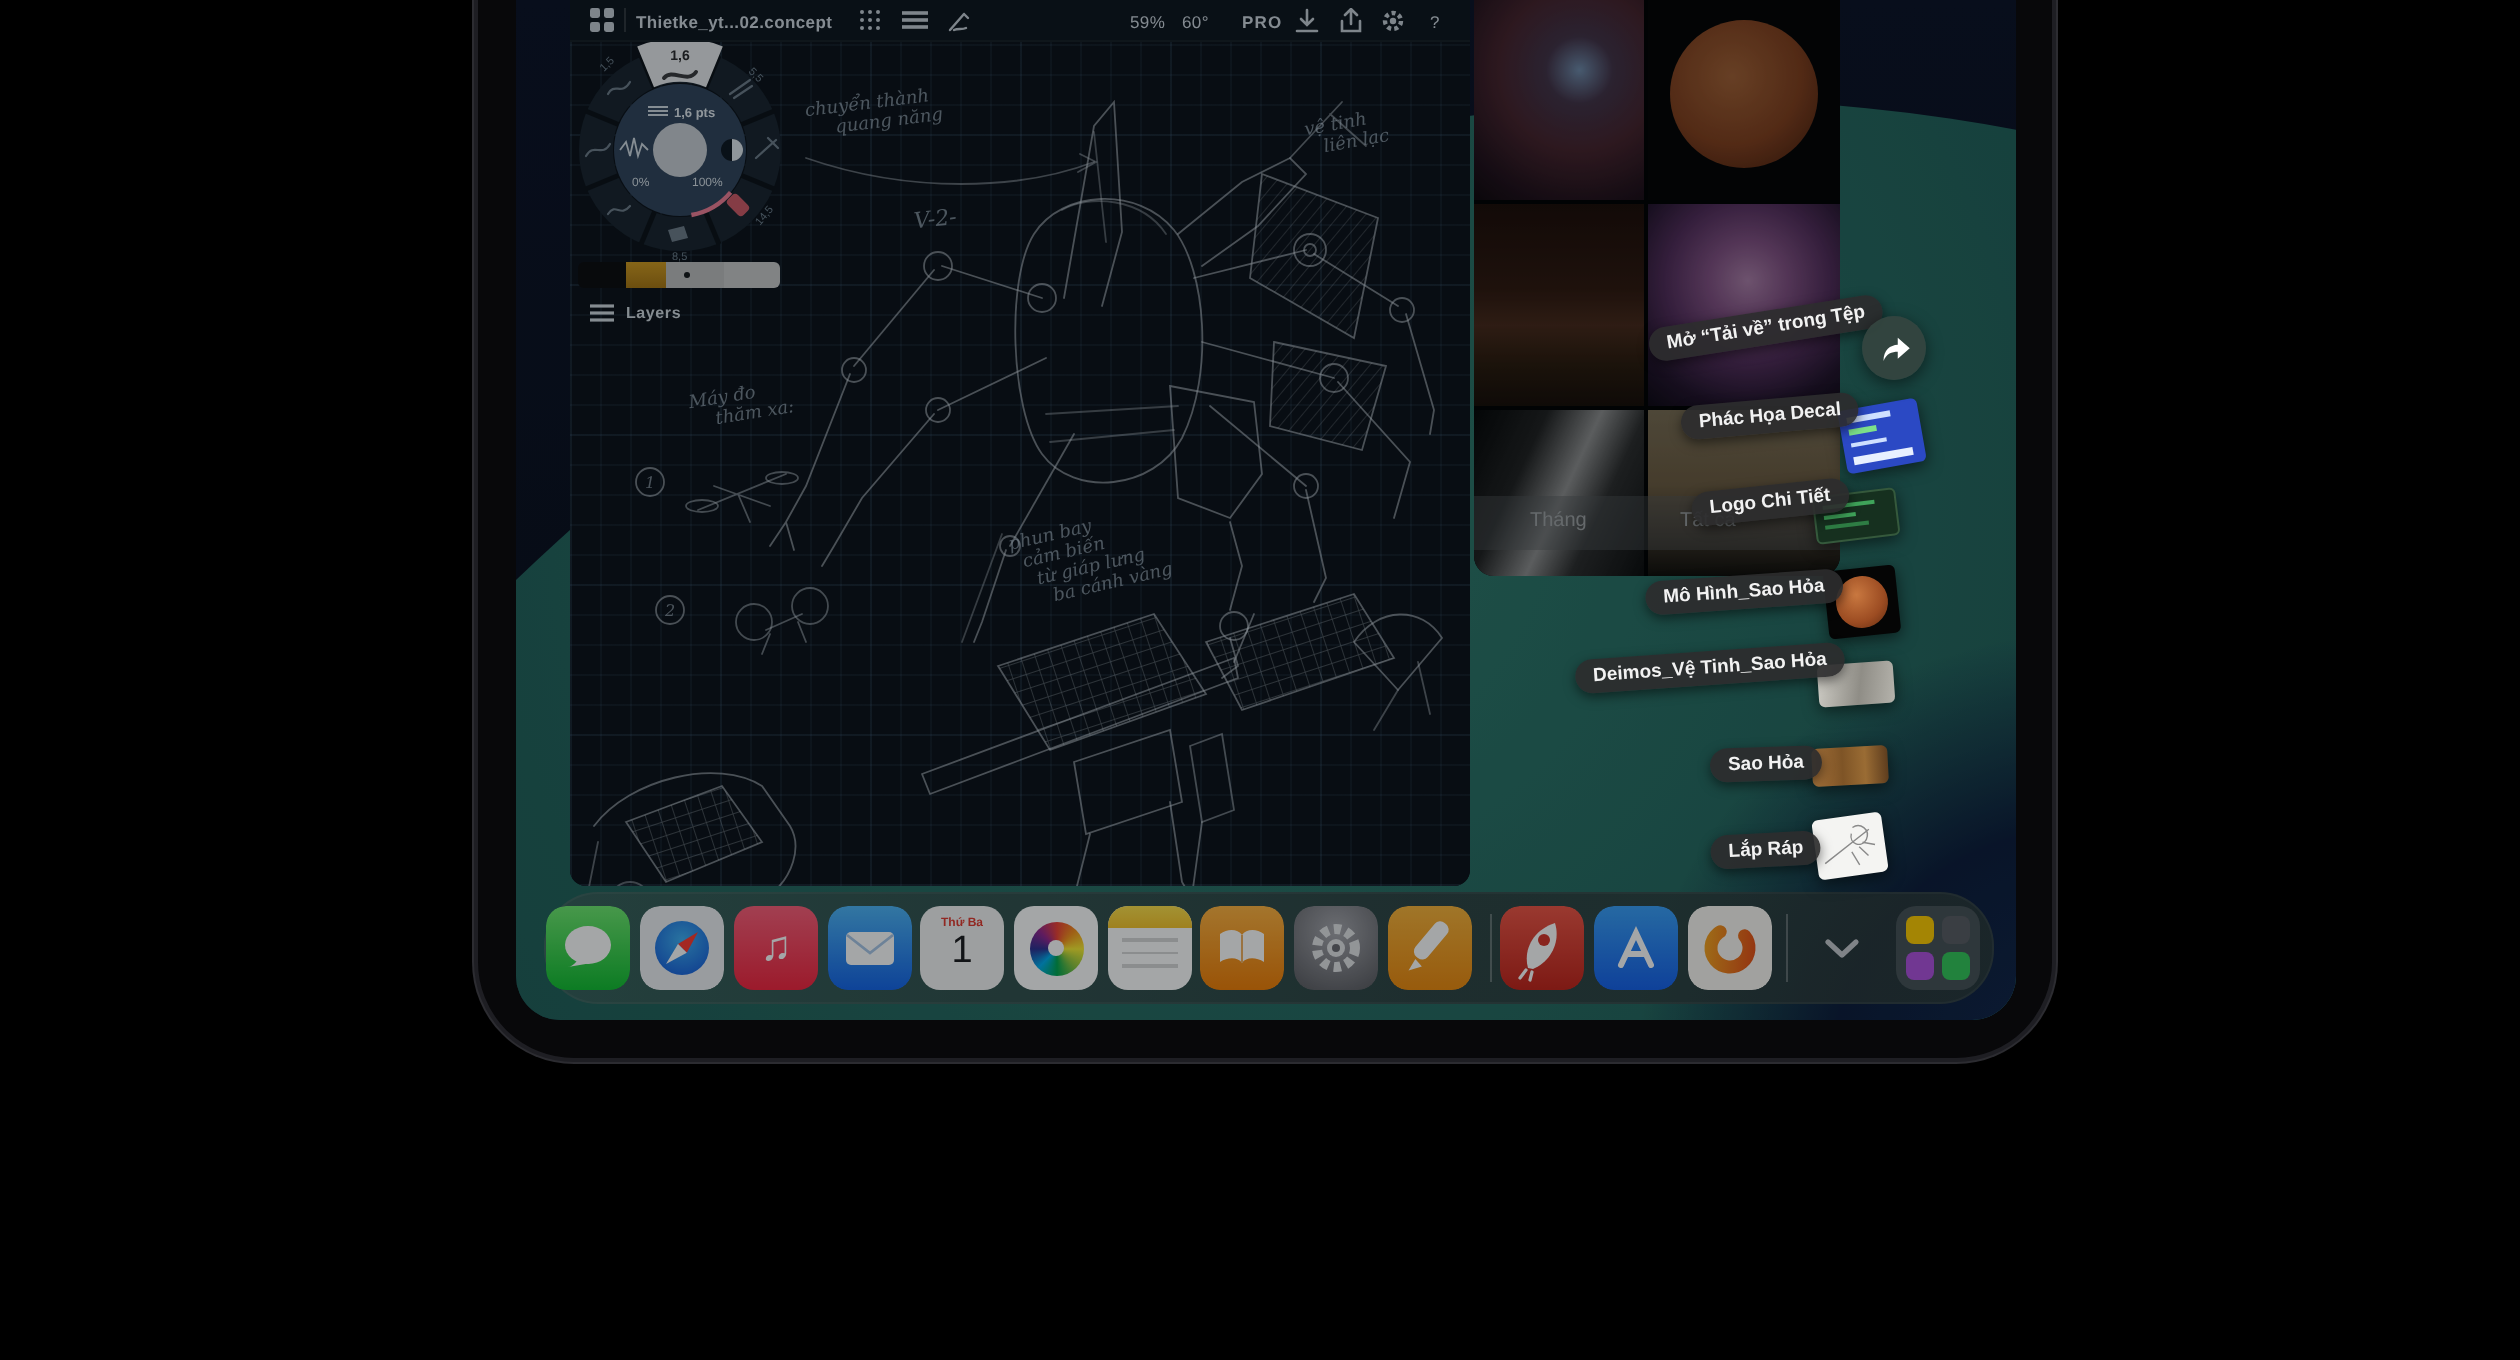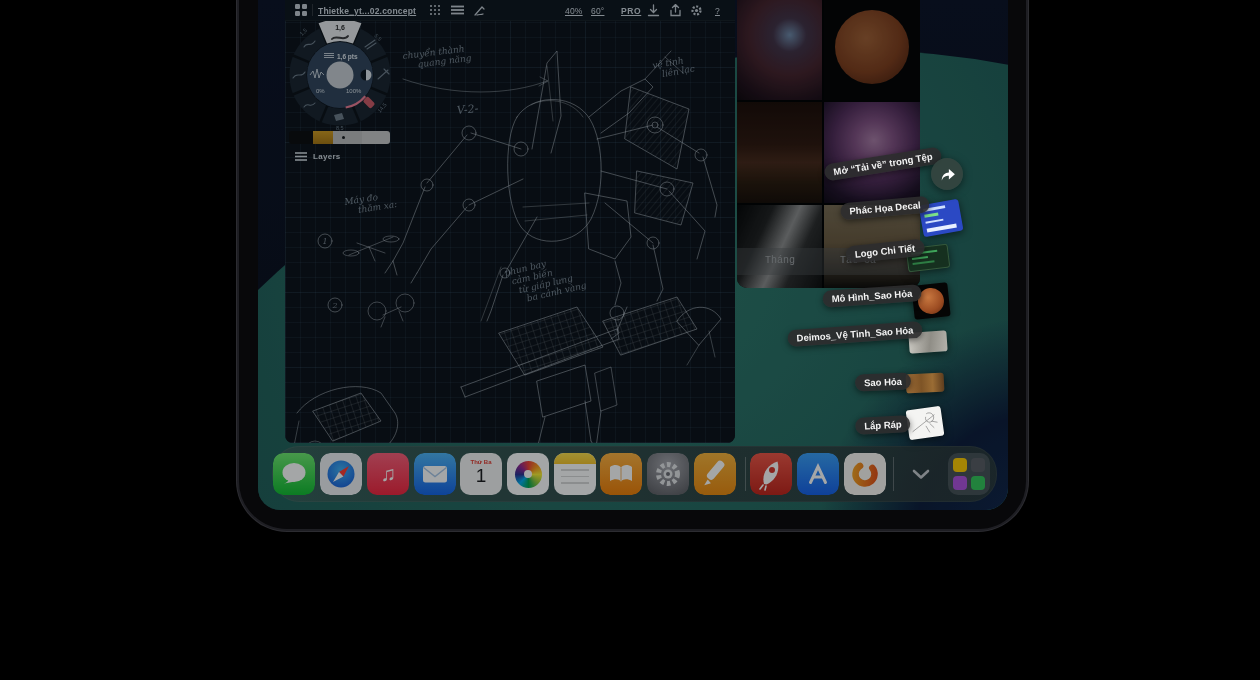--- a/index.html
+++ b/index.html
@@ -21,21 +21,21 @@
             background:radial-gradient(circle at 115% 115%, #12284e 0%, #0d1c3a 38%, rgba(13,28,58,0) 68%); }
 
   
   .win { position:absolute; top:0; overflow:hidden; }
   .canvas-win { left:27px; width:450px; height:443px; background:#0c1118; border-radius:0 0 8px 8px; }
   .photos-win { left:479px; width:183px; height:288px; background:#000; border-radius:0 0 10px 10px; }
 
   
   .c-toolbar { position:absolute; left:0; top:0; width:100%; height:21px; background:#0e151d;
                border-bottom:1px solid rgba(255,255,255,.04); z-index:6; }
-  .tt { position:absolute; top:6px; font-size:8.5px; color:#cdd5dd; letter-spacing:.2px;text-decoration:underline; }
+  .tt { position:absolute; top:6px; font-size:8.5px; color:#cdd5dd; letter-spacing:.2px; }
   .c-toolbar svg { position:absolute; top:4px; }
   .t-sep { position:absolute; left:27px; top:4px; width:1px; height:12px; background:rgba(255,255,255,.14); }
 
   .c-canvas { position:absolute; left:0; top:21px; right:0; bottom:0;
       background-color:#0c1118;
       background-image:
         repeating-linear-gradient(0deg,  rgba(92,132,172,.10) 0 1px, transparent 1px 15px),
         repeating-linear-gradient(90deg, rgba(92,132,172,.10) 0 1px, transparent 1px 15px),
         repeating-linear-gradient(0deg,  rgba(92,132,172,.07) 0 1px, transparent 1px 75px),
         repeating-linear-gradient(90deg, rgba(92,132,172,.07) 0 1px, transparent 1px 75px); }
@@ -50,21 +50,21 @@
   .strip > div { height:100%; }
   .strip-dot { position:absolute; left:57px; top:136px; width:3px; height:3px; border-radius:50%;
                background:#17191c; z-index:6; }
   .layers { position:absolute; left:10px; top:152px; display:flex; align-items:center; gap:6px; z-index:5;
             color:#cfd6dd; font-size:8px; font-weight:bold; letter-spacing:.3px; }
 
   
   .cell { position:absolute; }
   .segbar { position:absolute; left:0; top:248px; width:183px; height:27px;
             background:rgba(108,112,115,.42); z-index:4; }
-  .seg { position:absolute; top:7px; font-size:10px; color:#c9cdd0;font-family:Liberation Mono, monospace; }
+  .seg { position:absolute; top:7px; font-size:10px; color:#c9cdd0; }
 
   
   .dock { position:absolute; left:14px; top:446px; width:725px; height:56px; border-radius:27px;
           background:linear-gradient(90deg, rgba(60,96,90,.82) 0%, rgba(54,76,74,.8) 30%,
                      rgba(48,58,60,.8) 60%, rgba(46,60,58,.82) 100%);
           box-shadow:inset 0 0 0 1px rgba(255,255,255,.05); z-index:8; }
   .dicon { position:absolute; top:7px; width:42px; height:42px; border-radius:10px; overflow:hidden; }
   .dicon svg { display:block; }
   .ddiv { position:absolute; top:11px; width:1px; height:34px; background:rgba(255,255,255,.26); }
   .cal { background:#f4f4f4; text-align:center; }
@@ -186,21 +186,21 @@
           <g stroke="#c4ccd4" stroke-width="1.8">
               <line x1="0" y1="2.5" x2="13" y2="2.5"></line>
               <line x1="0" y1="6" x2="13" y2="6"></line>
               <line x1="0" y1="9.5" x2="13" y2="9.5"></line>
             </g>
         </svg>
         <svg style="left:188px" width="13" height="13" viewBox="0 0 13 13">
           <path d="M2,11 L9,3 M9,3 l2,2 M4,11 c2,-1 4,0 6,-1" stroke="#c4ccd4" stroke-width="1.2" fill="none" stroke-linecap="round"></path>
         </svg>
 
-        <div class="tt" style="left:280px">40%</div>
+        <div class="tt" style="left:280px">59%</div>
         <div class="tt" style="left:306px">60°</div>
         <div class="tt" style="left:336px;font-weight:bold;letter-spacing:.6px">PRO</div>
         <svg style="left:362px" width="13" height="13" viewBox="0 0 13 13">
           <g stroke="#c4ccd4" stroke-width="1.3" fill="none" stroke-linecap="round">
               <path d="M6.5,1 v7 M3.5,5.5 L6.5,8.5 L9.5,5.5"></path>
               <path d="M1.5,11.5 h10"></path>
             </g>
         </svg>
         <svg style="left:384px" width="13" height="13" viewBox="0 0 13 13">
           <g stroke="#c4ccd4" stroke-width="1.3" fill="none" stroke-linecap="round">

